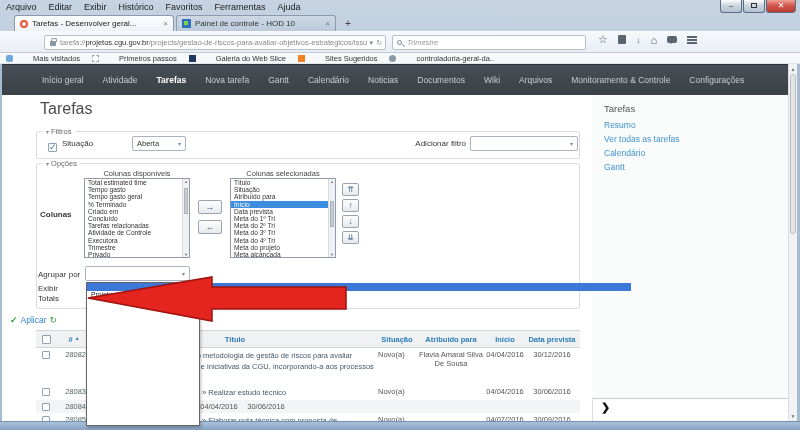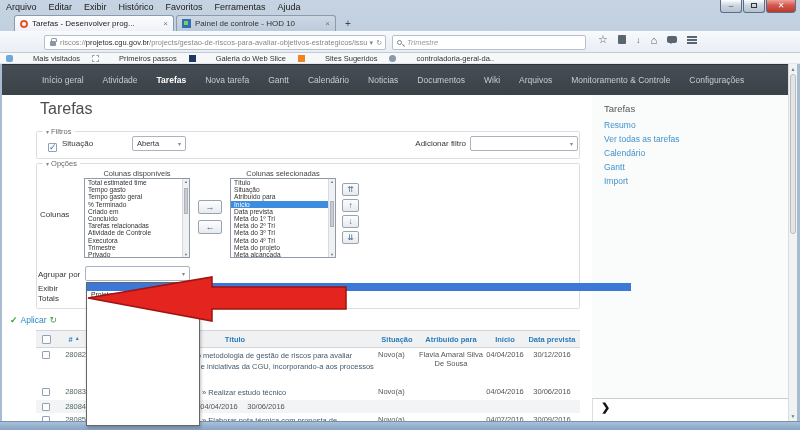--- a/index.html
+++ b/index.html
@@ -193,37 +193,37 @@
   </div>
   <div class="winbtns">
     <div class="winbtn">–</div>
     <div class="winbtn"><span class="maxglyph"></span></div>
     <div class="winbtn close">✕</div>
   </div>
 
   <div class="tabstrip">
     <div class="tab active">
       <span class="fav1"></span>
-      <span class="title">Tarefas - Desenvolver prog...</span>
+      <span class="title">Tarefas - Desenvolver geral...</span>
       <span class="close">×</span>
     </div>
     <div class="tab inactive">
       <span class="fav2"></span>
       <span class="title">Painel de controle - HOD 10</span>
       <span class="close">×</span>
     </div>
     <div class="newtab">+</div>
   </div>
 
   <div class="toolbar"></div>
   <div class="navcirc back">←</div>
   <div class="navcirc fwd">→</div>
   <div class="urlbar" style="z-index:3;">
     <span class="lock"></span>
-    <span>riscos://</span>
+    <span>tarefa://</span>
       <span class="domain">projetos.cgu.gov.br</span>
       <span class="path">/projects/gestao-de-riscos-para-avaliar-objetivos-estrategicos/issues?set_filter=1&amp;sort=id</span>
     <span class="urlctl">▾</span>
     <span class="urlctl">↻</span>
   </div>
   <div class="searchbar" style="z-index:3;">
     <span class="mag"></span>
     <span class="ph">Trimestre</span>
   </div>
   <div class="tbicons" style="z-index:3;">
@@ -287,21 +287,21 @@
   </div>
   <div class="lbl" style="left:398px; top:139px; width:68px; text-align:right;">Adicionar filtro</div>
   <div class="selectbox" style="left:470px; top:136px; width:108px; height:15px;">
     <span></span>
       <span class="chev">▾</span>
   </div>
 
   <fieldset class="box opt">
     <legend><span class="legend-arrow">▾</span> <span>Opções</span></legend>
   </fieldset>
-  <div class="lbl" style="left:40px; top:210px;">Colunas</div>
+  <div class="lbl" style="left:40px; top:210px;font-weight:bold;">Colunas</div>
 
   <div class="caption" style="left:84px; top:169px; width:106px;">Colunas disponíveis</div>
   <div class="listbox" style="left:84px; top:178px;">
     <div class="items">
       <div class="item">Total estimated time</div>
         <div class="item">Tempo gasto</div>
         <div class="item">Tempo gasto geral</div>
         <div class="item">% Terminado</div>
         <div class="item">Criado em</div>
         <div class="item">Concluído</div>
@@ -419,21 +419,20 @@
     </div>
   </div>
 
   <div class="sidebar">
     <h3>Tarefas</h3>
     <div>
       <a href="#">Resumo</a>
         <a href="#">Ver todas as tarefas</a>
         <a href="#">Calendário</a>
         <a href="#">Gantt</a>
-        <a href="#">Import</a>
     </div>
   </div>
   <div class="collapsestrip">
     <span class="gt">❯</span>
   </div>
 
   <div class="vscroll">
     <span class="arr" style="top:2px;">▲</span>
     <div class="thumb"></div>
     <span class="arr" style="bottom:2px;">▼</span>

